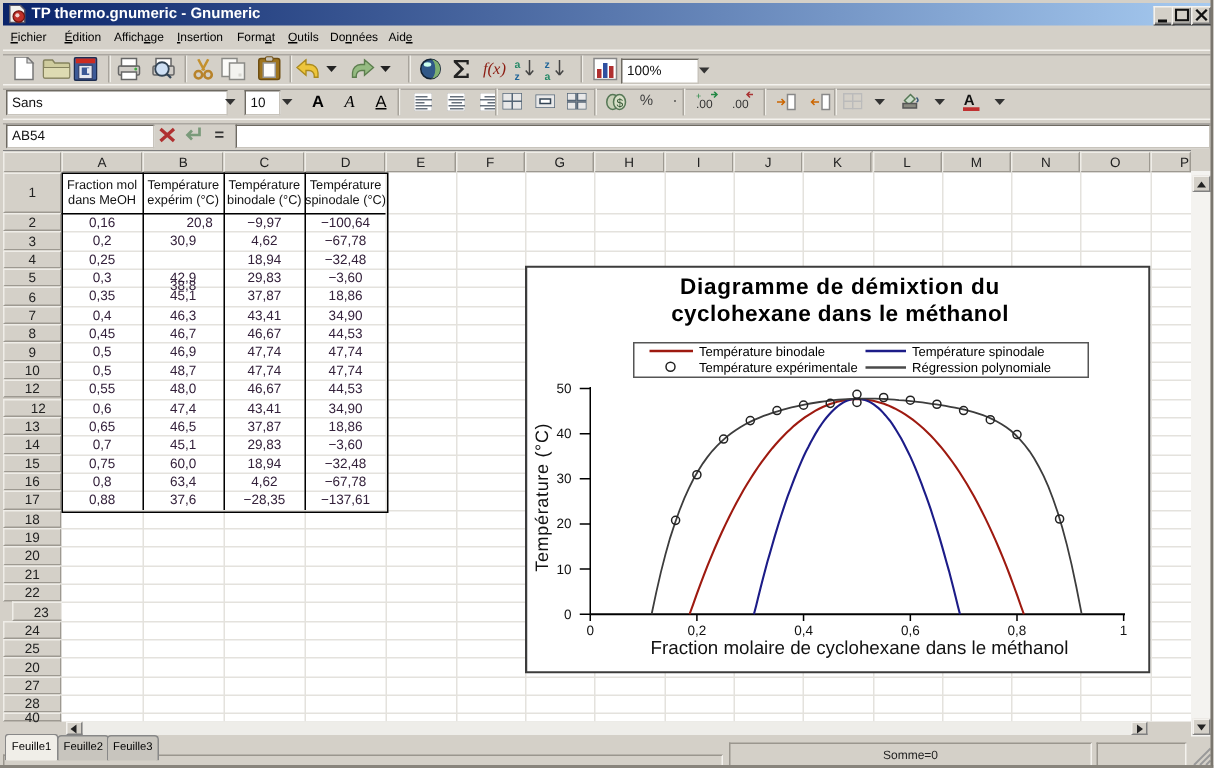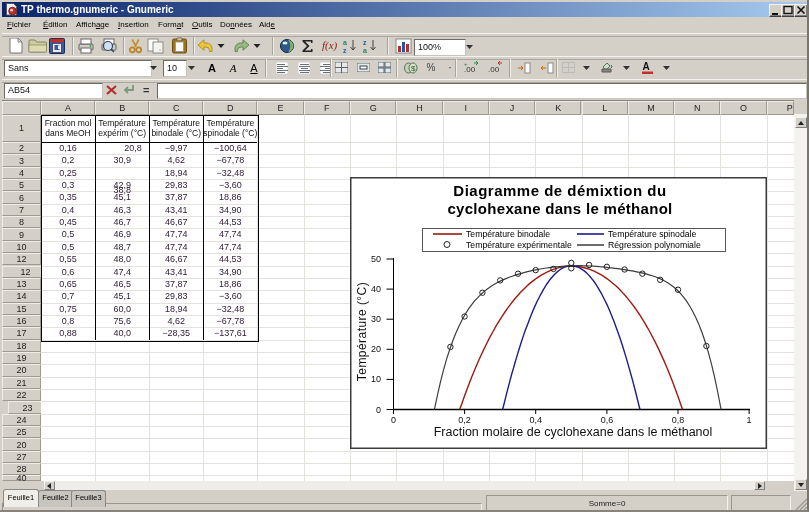--- a/index.html
+++ b/index.html
@@ -532,25 +532,25 @@
 <div class="tc" style="left:203.3px;top:277.85px;width:54.1px;height:12.35px">18,86</div>
 <div class="tc" style="left:41.0px;top:290.20px;width:54.1px;height:12.35px">0,7</div>
 <div class="tc" style="left:95.1px;top:290.20px;width:54.1px;height:12.35px">45,1</div>
 <div class="tc" style="left:149.2px;top:290.20px;width:54.1px;height:12.35px">29,83</div>
 <div class="tc" style="left:203.3px;top:290.20px;width:54.1px;height:12.35px">−3,60</div>
 <div class="tc" style="left:41.0px;top:302.55px;width:54.1px;height:12.35px">0,75</div>
 <div class="tc" style="left:95.1px;top:302.55px;width:54.1px;height:12.35px">60,0</div>
 <div class="tc" style="left:149.2px;top:302.55px;width:54.1px;height:12.35px">18,94</div>
 <div class="tc" style="left:203.3px;top:302.55px;width:54.1px;height:12.35px">−32,48</div>
 <div class="tc" style="left:41.0px;top:314.90px;width:54.1px;height:12.35px">0,8</div>
-<div class="tc" style="left:95.1px;top:314.90px;width:54.1px;height:12.35px">75,6</div>
+<div class="tc" style="left:95.1px;top:314.90px;width:54.1px;height:12.35px">63,4</div>
 <div class="tc" style="left:149.2px;top:314.90px;width:54.1px;height:12.35px">4,62</div>
 <div class="tc" style="left:203.3px;top:314.90px;width:54.1px;height:12.35px">−67,78</div>
 <div class="tc" style="left:41.0px;top:327.25px;width:54.1px;height:12.35px">0,88</div>
-<div class="tc" style="left:95.1px;top:327.25px;width:54.1px;height:12.35px">40,0</div>
+<div class="tc" style="left:95.1px;top:327.25px;width:54.1px;height:12.35px">37,6</div>
 <div class="tc" style="left:149.2px;top:327.25px;width:54.1px;height:12.35px">−28,35</div>
 <div class="tc" style="left:203.3px;top:327.25px;width:54.1px;height:12.35px">−137,61</div>
 <svg width="417" height="272" viewBox="0 0 417 272" style="position:absolute;left:350px;top:177px">
 <rect x="0.75" y="0.75" width="415.5" height="270.5" fill="#fff" stroke="#3c3c3c" stroke-width="1.5"></rect>
 <text x="210" y="19" font-size="15" font-weight="bold" letter-spacing="0.5" text-anchor="middle" fill="#000">Diagramme de démixtion du</text>
 <text x="210" y="37" font-size="15" font-weight="bold" letter-spacing="0.3" text-anchor="middle" fill="#000">cyclohexane dans le méthanol</text>
 <rect x="72.5" y="51.5" width="303" height="23" fill="#fff" stroke="#555" stroke-width="1"></rect>
 <line x1="83" y1="57" x2="112" y2="57" stroke="#9e1a10" stroke-width="1.6"></line>
 <text x="116" y="60" font-size="8.7">Température binodale</text>
 <line x1="227" y1="57" x2="254" y2="57" stroke="#1c1c88" stroke-width="1.6"></line>

